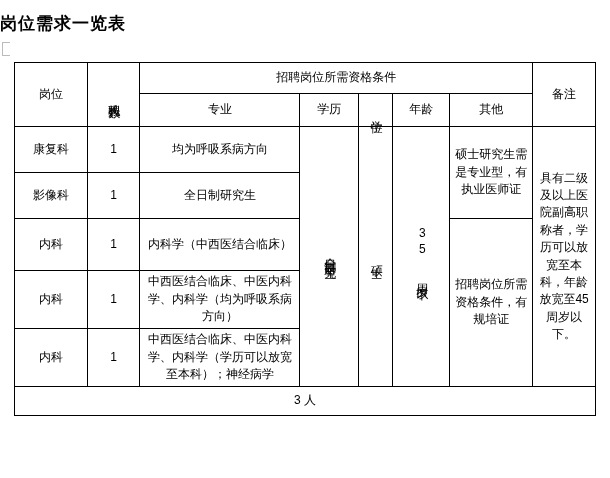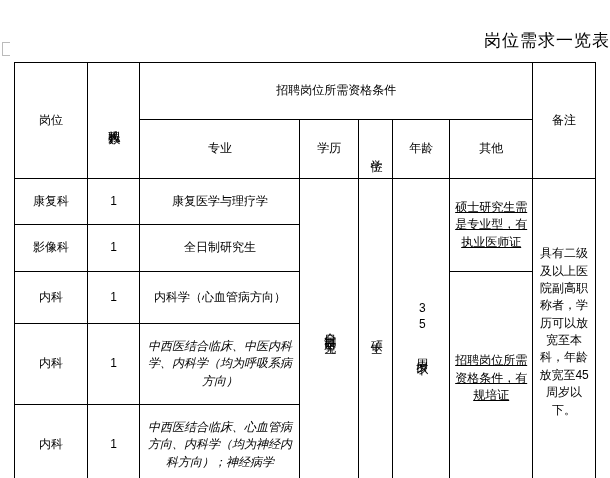--- a/index.html
+++ b/index.html
@@ -9,44 +9,44 @@
   }
   body {
     width: 610px;
     height: 478px;
     font-family: "Liberation Sans", sans-serif;
     color: #000;
     position: relative;
     overflow: hidden;
   }
   .page-title {
-    text-align: right;
+    text-align: left;
     font-size: 17px;
-    font-weight: normal;
-    margin-top: 29px;
+    font-weight: bold;
+    margin-top: 12px;
     letter-spacing: 1px;
   }
   .table-wrap {
     position: absolute;
     left: 14px;
     top: 62px;
     width: 582px;
   }
   table.jobs {
     border-collapse: collapse;
     width: 582px;
     table-layout: fixed;
   }
   table.jobs td, table.jobs th {
     border: 1px solid #000;
     text-align: center;
     vertical-align: middle;
     font-size: 12px;
     font-weight: normal;
-    padding: 14px 3px;
+    padding: 1px 3px;
     line-height: 1.45;
   }
   .hdr-main {
     font-size: 14px;
   }
   .hdr-sub {
     font-size: 13px;
   }
   .col-post { width: 72px; }
   .col-num { width: 52px; }
@@ -69,28 +69,26 @@
     text-orientation: upright;
     letter-spacing: 1px;
     display: inline-block;
     line-height: 1.1;
   }
   .cell-major {
     font-size: 12px;
   }
   .cell-small {
     font-size: 11.5px;
-    font-style: italic;
   }
   .other-cell {
     font-size: 11.5px;
     text-align: left;
     padding-left: 5px;
     line-height: 1.5;
-    text-decoration: underline;
   }
   .remark-cell {
     font-size: 11.5px;
     text-align: left;
     padding-left: 5px;
     line-height: 1.55;
     margin-top: 48px;
   }
   .edu-cell, .age-cell {
     font-size: 12px;
@@ -145,51 +143,51 @@
         <td class="hdr-sub" style="height:30px">专业</td>
         <td class="hdr-sub">学历</td>
         <td class="hdr-sub"><span class="vert-narrow">学位</span></td>
         <td class="hdr-sub">年龄</td>
         <td class="hdr-sub">其他</td>
       </tr>
 
       <tr class="row-h1">
         <td>康复科</td>
         <td>1</td>
-        <td class="cell-major">康复医学与理疗学</td>
+        <td class="cell-major">均为呼吸系病方向</td>
         <td rowspan="5" class="edu-cell"><span class="vert">全日制研究生</span></td>
         <td rowspan="5" class="edu-cell"><span class="vert">硕士</span></td>
         <td rowspan="5" class="age-cell"><span class="vert">35 周岁以下</span></td>
         <td rowspan="2" class="other-cell">硕士研究生需是专业型，有执业医师证</td>
         <td rowspan="5" class="remark-cell">具有二级及以上医院副高职称者，学历可以放宽至本科，年龄放宽至45 周岁以下。</td>
       </tr>
 
       <tr class="row-h2">
         <td>影像科</td>
         <td>1</td>
         <td class="cell-major">全日制研究生</td>
       </tr>
 
       <tr class="row-h3">
         <td>内科</td>
         <td>1</td>
-        <td class="cell-major">内科学（心血管病方向）</td>
+        <td class="cell-major">内科学（中西医结合临床）</td>
         <td rowspan="3" class="other-cell">招聘岗位所需资格条件，有规培证</td>
       </tr>
 
       <tr class="row-h4">
         <td>内科</td>
         <td>1</td>
         <td class="cell-small">中西医结合临床、中医内科学、内科学（均为呼吸系病方向）</td>
       </tr>
 
       <tr class="row-h5">
         <td>内科</td>
         <td>1</td>
-        <td class="cell-small">中西医结合临床、心血管病方向、内科学（均为神经内科方向）；神经病学</td>
+        <td class="cell-small">中西医结合临床、中医内科学、内科学（学历可以放宽至本科）；神经病学</td>
       </tr>
 
       <tr class="total-row">
         <td colspan="8">3 人</td>
       </tr>
     </tbody>
   </table>
 </div>
 
 </body></html>

